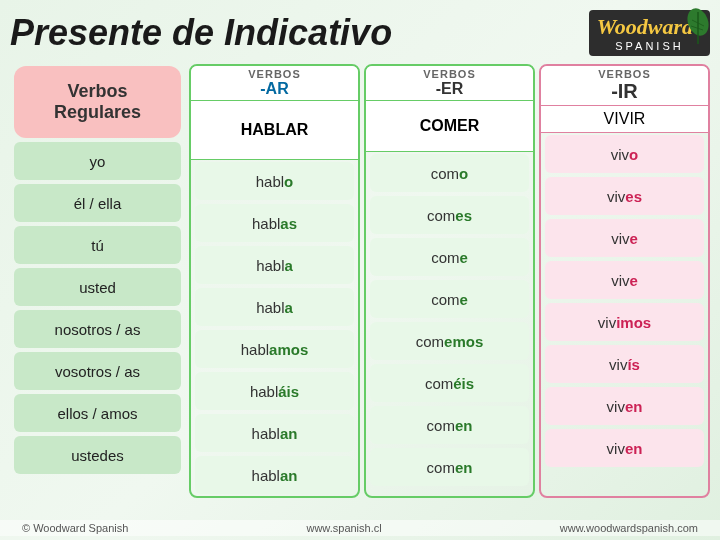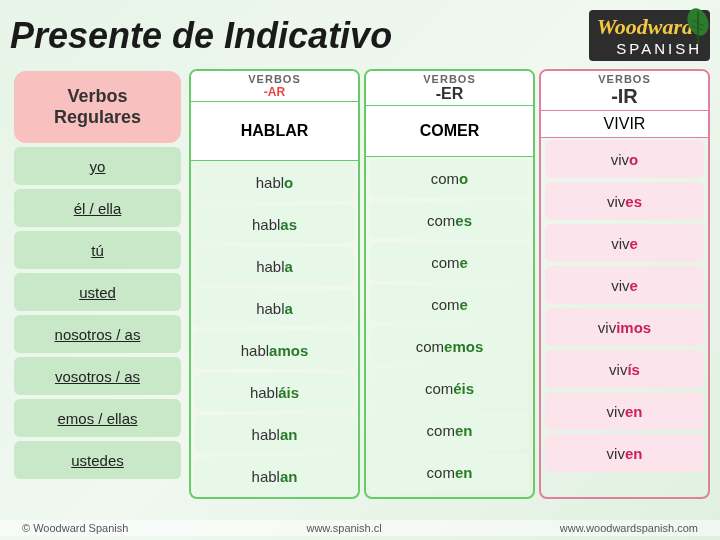--- a/index.html
+++ b/index.html
@@ -44,25 +44,24 @@
       color: #f5c842;
       font-style: italic;
       font-family: Georgia, serif;
     }
     .logo-woodward .reg {
       font-size: 12px;
       vertical-align: super;
       color: #f5c842;
     }
     .logo-spanish {
-      font-size: 15px;
+      font-size: 11px;
       letter-spacing: 3px;
       color: #fff;
       text-transform: uppercase;
-      text-align: right;
     }
 
     
     .subject-col {
       display: flex;
       flex-direction: column;
     }
 
     
     .subject-cell {
@@ -70,21 +69,20 @@
       border-radius: 6px;
       text-align: center;
       font-size: 15px;
       color: #222;
       height: 38px;
       display: flex;
       align-items: center;
       justify-content: center;
       margin: 2px 4px;
       padding: 2px 6px;
-      text-decoration: underline;
     }
 
     
     .conj-cell {
       background: #e8f8e8;
       border-radius: 6px;
       text-align: center;
       font-size: 15px;
       color: #333;
       height: 38px;
@@ -152,28 +150,28 @@
       <div style="height:72px; display:flex; align-items:center; justify-content:center; background:#f9c0c0; border-radius:12px; margin:2px 4px; text-align:center;">
         <div style="font-weight:bold; font-size:18px; color:#333;">Verbos<br>Regulares</div>
       </div>
 
       <div class="subject-cell">yo</div>
       <div class="subject-cell">él / ella</div>
       <div class="subject-cell">tú</div>
       <div class="subject-cell">usted</div>
       <div class="subject-cell">nosotros / as</div>
       <div class="subject-cell">vosotros / as</div>
-      <div class="subject-cell">emos / ellas</div>
+      <div class="subject-cell">ellos / amos</div>
       <div class="subject-cell">ustedes</div>
     </div>
 
     <div style="border:2px solid #66cc66; border-radius:8px; overflow:hidden; display:flex; flex-direction:column;">
       <div style="text-align:center; padding:2px 0; background:#fff;">
         <div style="font-size:11px;font-weight:bold;color:#666;letter-spacing:1px;">VERBOS</div>
-        <div style="font-size:12px;font-weight:bold;color:#ef4444;">-AR</div>
+        <div style="font-size:16px;font-weight:bold;color:#0369a1;">-AR</div>
       </div>
       <div style="background:#fff;text-align:center;font-weight:bold;font-size:16px;padding:20px;border-top:1px solid #66cc66;border-bottom:1px solid #66cc66;">HABLAR</div>
 
       <div class="conj-cell">
           <span class="conj-base">habl</span>
           <span class="conj-ending">o</span>
         </div>
       <div class="conj-cell">
           <span class="conj-base">habl</span>
           <span class="conj-ending">as</span>

